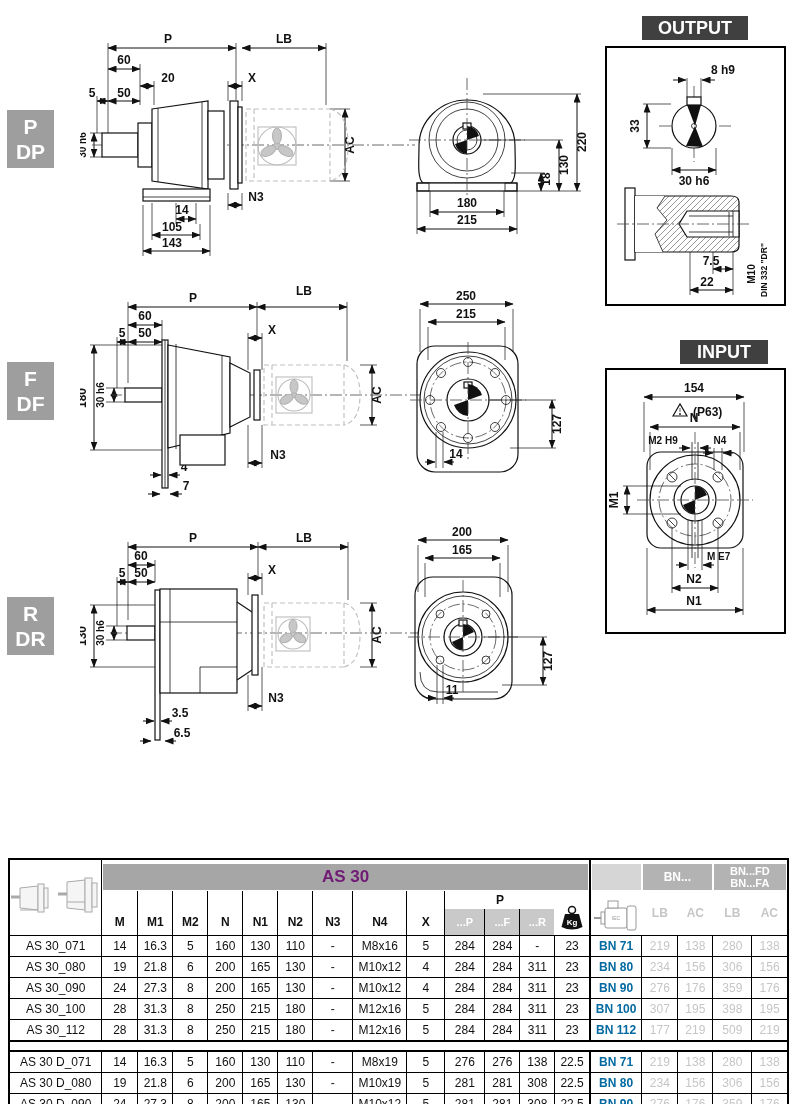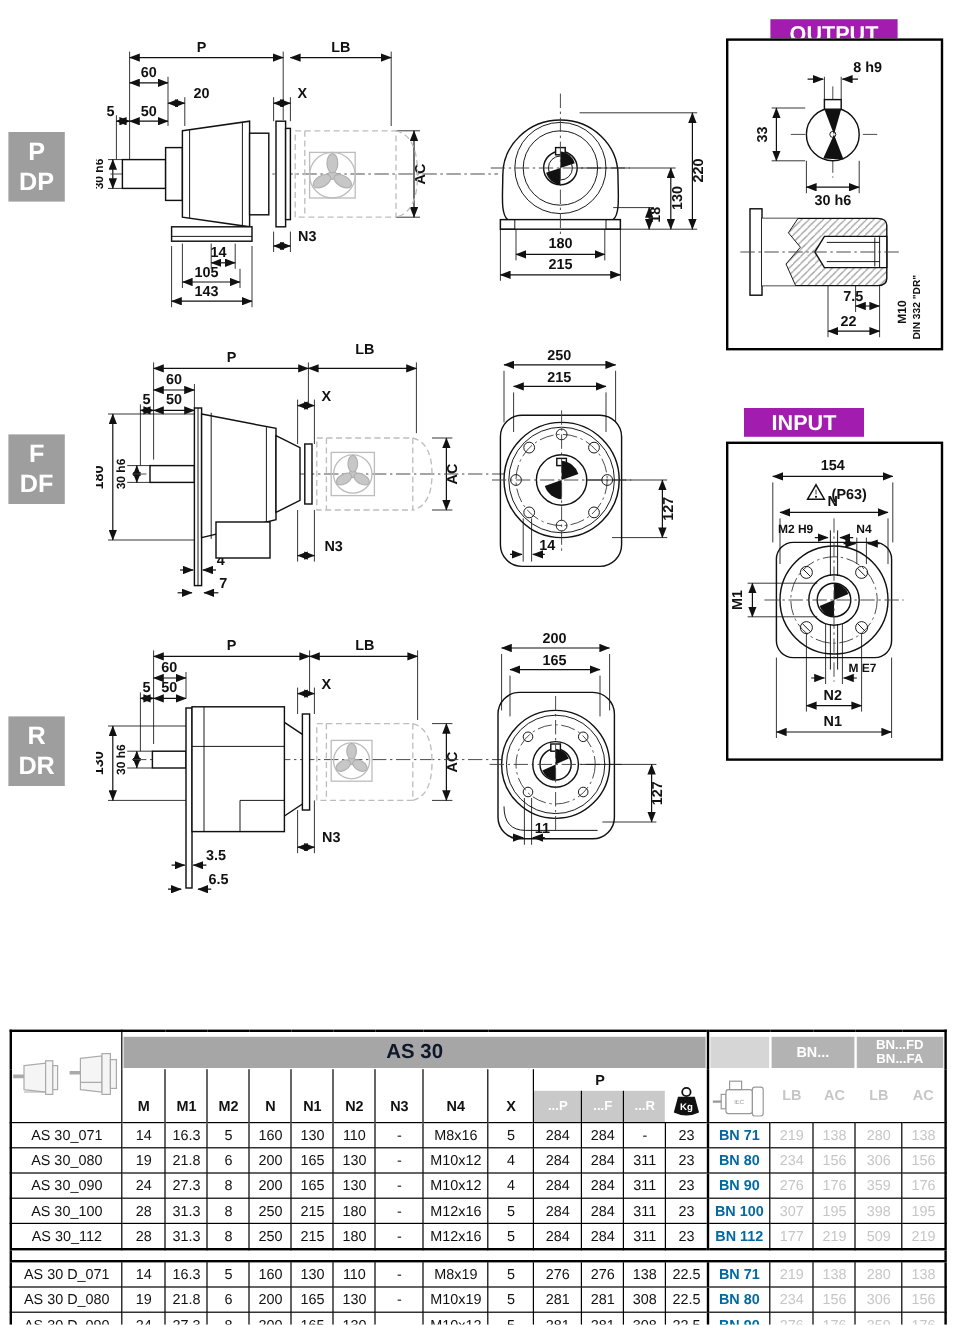--- a/index.html
+++ b/index.html
@@ -2,21 +2,21 @@
 <html><head>
 <meta charset="utf-8">
 <style>
   html,body{margin:0;padding:0;background:#fff;}
   .page{position:relative;width:794px;height:1104px;background:#fff;overflow:hidden;
         font-family:"Liberation Sans",sans-serif;color:#111;}
   .abs{position:absolute;}
   .variant-badge{position:absolute;left:7px;width:47px;height:58px;background:#9e9e9e;
         color:#fff;font-weight:bold;font-size:21px;text-align:center;
         display:flex;flex-direction:column;justify-content:center;line-height:1.2;}
-  .panel-title{position:absolute;background:#a21caf;color:#fff;font-weight:bold;
+  .panel-title{position:absolute;background:#404040;color:#fff;font-weight:bold;
         font-size:18px;text-align:center;padding-top:2px;height:22px;}
   .panel{position:absolute;border:2px solid #000;background:#fff;}
   
   .dt{font:600 12px "Liberation Sans",sans-serif;fill:#111;}
   .dts{font:600 10px "Liberation Sans",sans-serif;fill:#111;}
   .dtx{font:600 8.5px "Liberation Sans",sans-serif;fill:#111;}
   .dl{stroke:#111;stroke-width:1;marker-start:url(#as);marker-end:url(#ae);}
   .da{stroke:#111;stroke-width:1;marker-end:url(#ae);}
   .el{stroke:#111;stroke-width:.7;}
   .ol{stroke:#111;stroke-width:1.2;fill:#fff;}
@@ -29,21 +29,21 @@
   .blk{fill:#111;stroke:none;}
   
   .spec-table{position:absolute;left:8px;top:858px;border-collapse:collapse;table-layout:fixed;
         font-size:12px;border:2px solid #000;background:#fff;}
   .spec-table td,.spec-table th{border:1px solid #000;text-align:center;padding:0;height:20px;
         overflow:hidden;white-space:nowrap;}
   .spec-table thead td,.spec-table thead th{border:none;}
   .spec-table thead .b2{border-left:1px solid #000;border-right:1px solid #000;
         vertical-align:bottom;padding-bottom:6px;font-weight:bold;}
   .logo{border-right:1px solid #000 !important;vertical-align:middle;}
-  .bannerfill{background:#a6a6a6;color:#0f172a;font-weight:bold;font-size:17px;
+  .bannerfill{background:#a6a6a6;color:#701a75;font-weight:bold;font-size:17px;
         height:26px;line-height:26px;text-align:center;margin:3px 1px 0 1px;}
   .bnfill{background:#b3b3b3;color:#fff;font-weight:bold;font-size:12px;
         height:26px;margin:3px 1px 0 1px;display:flex;flex-direction:column;justify-content:center;line-height:12px;}
   .mheadfill{background:#d6d6d6;height:26px;margin:3px 1px 0 1px;}
   .pgroup{padding:0;vertical-align:bottom;border-left:1px solid #000;border-right:1px solid #000;}
   .pg-top{height:18px;line-height:18px;font-weight:bold;text-align:center;}
   .pg-subs{display:flex;height:26px;}
   .pg-subs span{background:#c9c9c9;color:#fff;font-weight:bold;font-size:11px;
         line-height:26px;text-align:center;}
   .pg-subs span+span{border-left:1px solid #000;}
@@ -198,21 +198,21 @@
     <line class="dl" x1="37" y1="146" x2="111" y2="146"></line>
     <text class="dt" x="74" y="141" text-anchor="middle">180</text>
     <line class="el" x1="24" y1="125" x2="24" y2="168"></line>
         <line class="el" x1="124" y1="125" x2="124" y2="168"></line>
     <line class="dl" x1="24" y1="163" x2="124" y2="163"></line>
     <text class="dt" x="74" y="158" text-anchor="middle">215</text>
   </g>
 </svg>
 
 <div class="panel-title" style="left:642px;top:16px;width:106px">OUTPUT</div>
-<div class="panel" style="left:605px;top:32px;width:177px;height:256px">
+<div class="panel" style="left:605px;top:46px;width:177px;height:256px">
 <svg width="177" height="256" viewBox="0 0 177 256">
   <g>
     <line class="cl" x1="52" y1="78" x2="124" y2="78"></line>
           <line class="cl" x1="87" y1="38" x2="87" y2="114"></line>
     <circle class="ol" cx="87" cy="78" r="22"></circle>
     <rect class="ol" x="80" y="49" width="14" height="8"></rect>
     <path class="blk" d="M80,57 L94,57 L88,78 Z"></path>
     <path class="blk" d="M88,78 L96,99 L79,98 Z"></path>
     <circle class="tl" cx="87" cy="78" r="2.5"></circle>
     <line class="el" x1="80" y1="30" x2="80" y2="49"></line>
@@ -360,21 +360,21 @@
     <line class="dl" x1="162" y1="112" x2="162" y2="160"></line>
     <text class="dt" transform="rotate(-90 171 136)" x="171" y="136" text-anchor="middle">127</text>
     <line class="el" x1="46" y1="144" x2="46" y2="180"></line>
         <line class="el" x1="53" y1="144" x2="53" y2="180"></line>
     <line class="da" x1="35" y1="174" x2="45" y2="174"></line>
         <line class="da" x1="64" y1="174" x2="54" y2="174"></line>
     <text class="dt" x="66" y="170" text-anchor="middle">14</text>
   </g>
 </svg>
 
-<div class="panel-title" style="left:620px;top:340px;width:100px">INPUT</div>
+<div class="panel-title" style="left:680px;top:340px;width:88px">INPUT</div>
 <div class="panel" style="left:605px;top:368px;width:177px;height:262px">
 <svg width="177" height="262" viewBox="0 0 177 262">
   <g>
     <rect class="olf" x="40" y="82" width="96" height="96" rx="14"></rect>
     <circle class="ol" cx="88" cy="130" r="45"></circle>
     <circle class="cl" cx="88" cy="130" r="36" fill="none"></circle>
     <g class="tl">
       <circle cx="65" cy="107" r="5"></circle>
             <circle cx="111" cy="107" r="5"></circle>
       <circle cx="65" cy="153" r="5"></circle>

